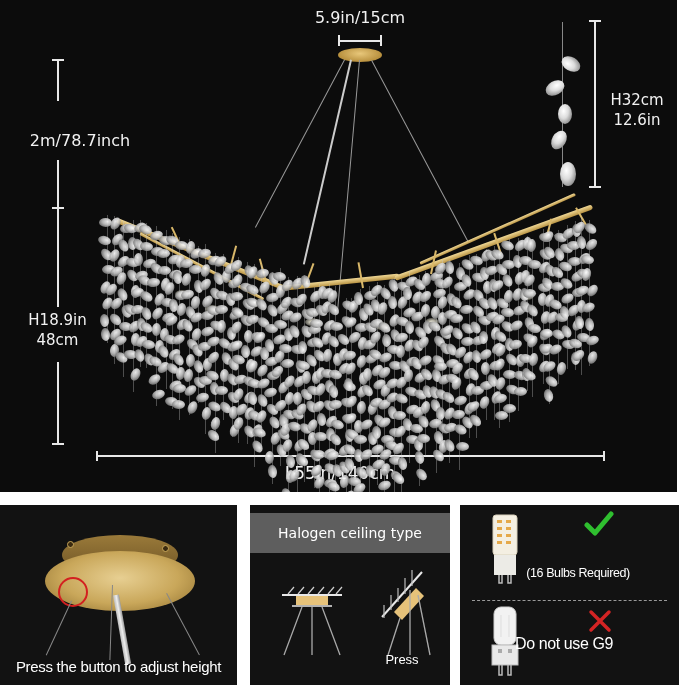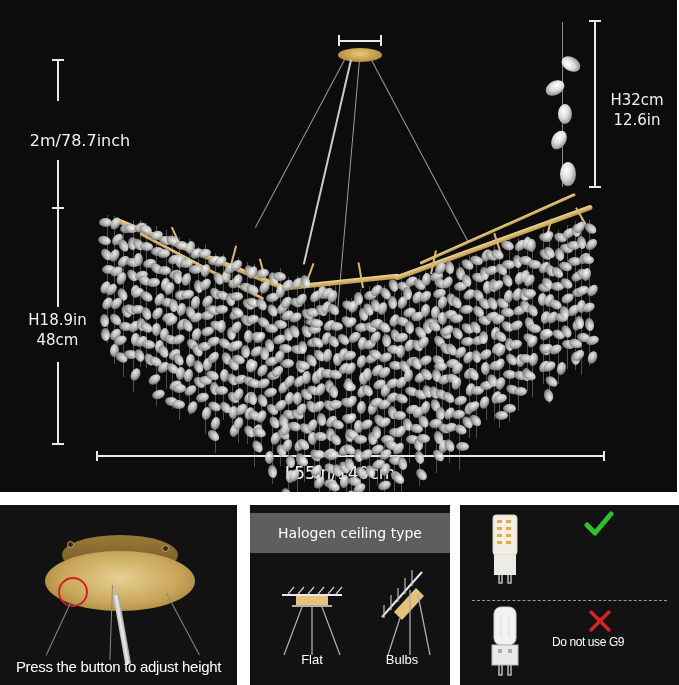--- a/index.html
+++ b/index.html
@@ -54,20 +54,21 @@
   .p2-header { position: absolute; left: 0; top: 8px; width: 100%; height: 40px; background: #5e5e5e;
        display: flex; align-items: center; justify-content: center; font-size: 14px; color: #fff; font-family: "DejaVu Sans", sans-serif; }
 
   .dashed { position: absolute; left: 12px; top: 95px; width: 195px; height: 0; border-top: 1px dashed #9a9a9a; }
 </style>
 </head>
 <body>
 
 <div class="main-panel">
 
+  <div class="dim-text" style="left:300px; top:8px; width:120px; font-size:16px;">5.9in/15cm</div>
   <div class="hline" style="left:338px; top:40px; width:44px;"></div>
   <div class="tick-v" style="left:338px; top:35px; height:11px;"></div>
   <div class="tick-v" style="left:380px; top:35px; height:11px;"></div>
 
   <div class="canopy"></div>
 
   <div class="wire" style="left:345px; top:60px; width:190px; transform:rotate(118deg);"></div>
   <div class="wire" style="left:352px; top:60px; width:210px; transform:rotate(103deg); background:#ccc; height:2px;"></div>
   <div class="wire" style="left:360px; top:60px; width:250px; transform:rotate(95deg);"></div>
   <div class="wire" style="left:372px; top:60px; width:205px; transform:rotate(62deg);"></div>
@@ -899,22 +900,21 @@
       </g>
       <polygon points="144,62 166,38 174,46 152,70" fill="#e6c27a"></polygon>
       <g stroke="#aaa" stroke-width="1.3">
         <line x1="150" y1="68" x2="138" y2="105"></line>
         <line x1="160" y1="40" x2="160" y2="105"></line>
         <line x1="168" y1="45" x2="180" y2="105"></line>
       </g>
     </g>
   </svg>
 
-  <div class="caption" style="left:-38px; top:147px; font-size:13px;">Flat</div>
-  <div class="caption" style="left:52px; top:147px; font-size:13px;">Bulbs</div>
+  <div class="caption" style="left:52px; top:147px; font-size:13px;">Press</div>
 </div>
 
 <div class="sub-panel p3">
 
   <svg width="40" height="75" style="position:absolute; left:25px; top:6px;">
     <rect x="8" y="4" width="24" height="40" rx="3" fill="#f4efe2" stroke="#d8d0bb"></rect>
     <g fill="#e5a94a">
       <rect x="12" y="9" width="5" height="3"></rect>
         <rect x="21" y="9" width="5" height="3"></rect>
       <rect x="12" y="16" width="5" height="3"></rect>
@@ -924,29 +924,30 @@
       <rect x="12" y="30" width="5" height="3"></rect>
         <rect x="21" y="30" width="5" height="3"></rect>
     </g>
     <rect x="9" y="44" width="22" height="20" fill="#ecebe6"></rect>
     <path d="M14 64 v8 h3 v-8 M23 64 v8 h3 v-8" stroke="#bbb" stroke-width="1.5" fill="none"></path>
   </svg>
 
   <svg width="30" height="26" style="position:absolute; left:124px; top:6px;">
     <path d="M3 14 L11 22 L27 3" stroke="#2fbf2f" stroke-width="5" fill="none" stroke-linecap="round" stroke-linejoin="round"></path>
   </svg>
+  <div class="caption" style="left:38px; width:160px; top:61px; font-size:12.5px; letter-spacing:-0.4px;">(16 Bulbs Required)</div>
 
   <div class="dashed"></div>
 
   <svg width="40" height="80" style="position:absolute; left:25px; top:100px;">
     <rect x="9" y="2" width="22" height="38" rx="7" fill="#f2f2f2" stroke="#cfcfcf"></rect>
     <path d="M16 10 v22 M24 10 v22" stroke="#ddd" stroke-width="1"></path>
     <rect x="7" y="40" width="26" height="20" fill="#e9e9e9" stroke="#bcbcbc"></rect>
     <rect x="13" y="44" width="4" height="4" fill="#aaa"></rect>
       <rect x="23" y="44" width="4" height="4" fill="#aaa"></rect>
     <path d="M14 60 v10 h3 v-10 M23 60 v10 h3 v-10" stroke="#bbb" stroke-width="1.5" fill="none"></path>
   </svg>
 
   <svg width="24" height="24" style="position:absolute; left:128px; top:104px;">
     <path d="M3 3 L21 21 M21 3 L3 21" stroke="#d42424" stroke-width="3.5" stroke-linecap="round"></path>
   </svg>
-  <div class="caption" style="left:48px; width:160px; top:130px; font-size:12px; letter-spacing:-0.4px;">Do not use G9</div>
+  <div class="caption" style="left:24px; width:160px; top:130px; font-size:16px; letter-spacing:-0.4px;">Do not use G9</div>
 </div>
 
 </body></html>

